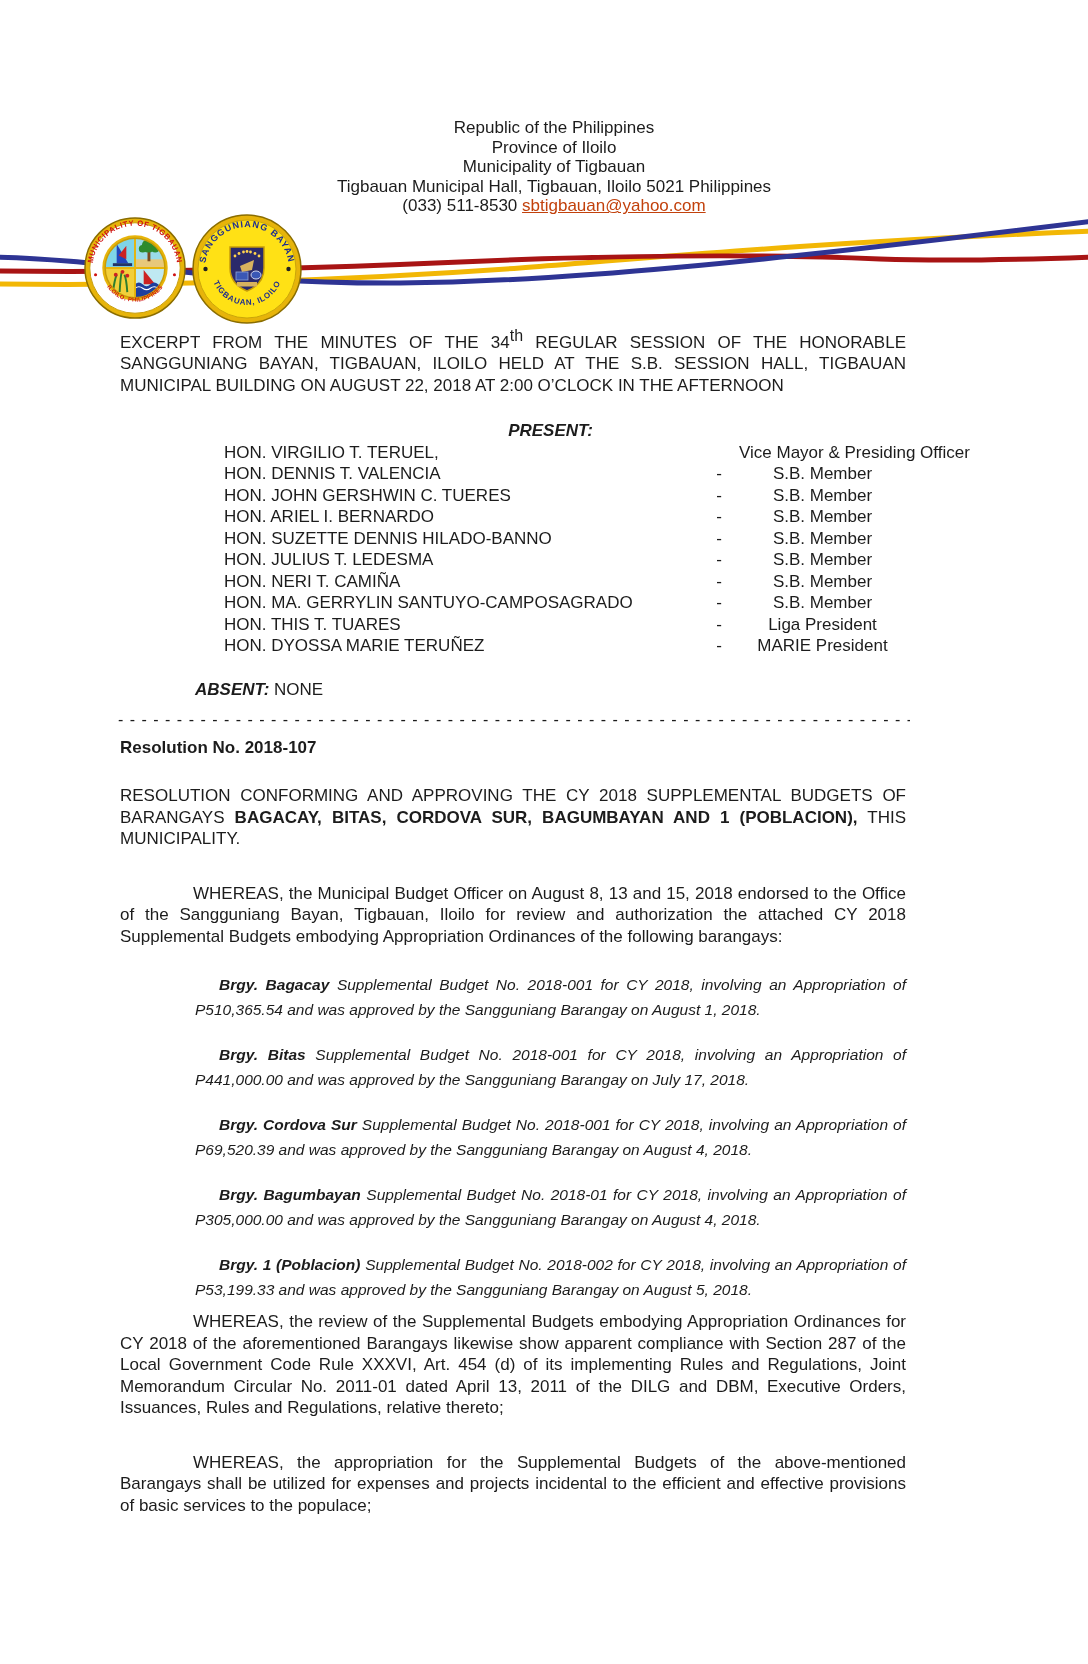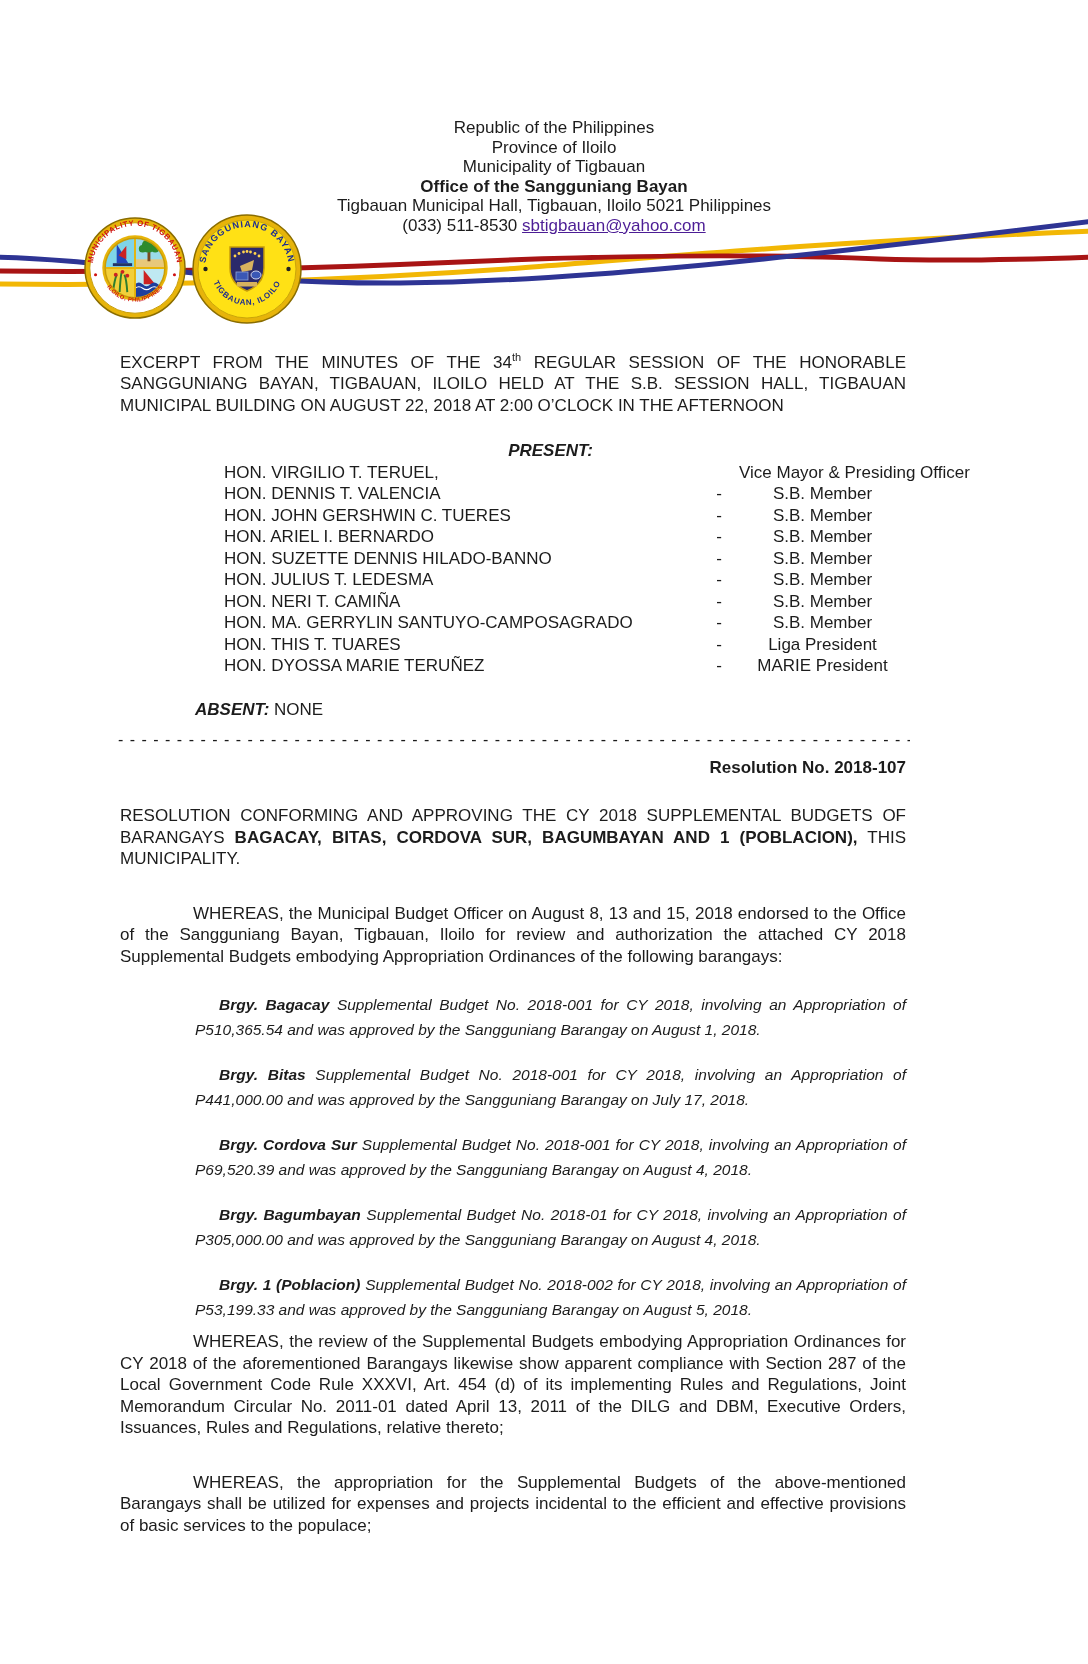--- a/index.html
+++ b/index.html
@@ -7,44 +7,44 @@
   .page {
     position:relative; width:1088px; height:1664px; margin:0 auto;
     background:#ffffff; overflow:hidden;
     font-family:"Liberation Sans","DejaVu Sans",sans-serif;
     color:#1c1c1c;
   }
   
   .letterhead { position:relative; z-index:3; padding-top:118px; text-align:center;
                 font-size:17px; line-height:19.6px;padding-left:20px; }
   .letterhead .office { font-weight:bold; }
-  .letterhead a { color:#4c1d95; text-decoration:underline; }
+  .letterhead a { color:#c2410c; text-decoration:underline; }
   
   .ribbon { position:absolute; left:0; top:0; width:1088px; height:320px; z-index:1; }
   
   .seal { position:absolute; z-index:2; }
   .seal-municipal { left:84px;  top:217px; width:102px; height:102px; }
   .seal-sb        { left:192px; top:214px; width:110px; height:110px; }
   
   .content { position:relative; z-index:3; margin-left:120px; width:786px;
              font-size:17px; line-height:21.5px; }
   .excerpt { margin-top:116px; text-align:justify; }
-  sup { font-size:11px; vertical-align:super; line-height:0; }
+  sup { font-size:16px; vertical-align:super; line-height:0; }
   .present-label { margin-top:24px; margin-left:75px; font-weight:bold; font-style:italic;text-align:center; }
   .roster { margin-top:0; }
   .m-row { display:flex; margin-left:104px; }
   .m-name { width:475px; flex:none; }
   .m-dash { width:40px; flex:none; text-align:center; }
   .m-pos  { flex:1; text-align:center; white-space:nowrap; }
   .m-row.first .m-pos { text-align:center; }
   .absent-line { margin-top:22px; margin-left:75px; }
   .absent-line b { font-style:italic; }
   .divider { margin-top:9px; margin-left:-2px; width:792px; overflow:hidden;
              white-space:nowrap; font-size:16px; letter-spacing:1px; }
-  .res-number { margin-top:6px; text-align:right; font-weight:bold; }
+  .res-number { margin-top:6px; text-align:left; font-weight:bold; }
   .res-title { margin-top:27px; text-align:justify; }
   .whereas { margin-top:33px; text-align:justify; text-indent:73px; }
   .brgy { margin-left:75px; width:711px; text-align:justify;
           font-style:italic; font-size:15.5px; line-height:24.5px; }
   .brgy-first { margin-top:26px; }
   .brgy + .brgy { margin-top:21px; }
   .brgy b { font-style:italic;margin-left:24px; }
   .whereas-tight { margin-top:9px; }
 </style>
 </head>
@@ -131,21 +131,20 @@
       <textPath href="#sBot" startOffset="50%" text-anchor="middle">TIGBAUAN, ILOILO</textPath>
     </text>
     <circle cx="13.5" cy="55" r="2.2" fill="#222222"></circle>
     <circle cx="96.5" cy="55" r="2.2" fill="#222222"></circle>
   </svg>
 
   <div class="letterhead">
     <div>Republic of the Philippines</div>
     <div>Province of Iloilo</div>
     <div>Municipality of Tigbauan</div>
-    <div class="office">Office of the Sangguniang Bayan</div>
     <div>Tigbauan Municipal Hall, Tigbauan, Iloilo 5021 Philippines</div>
     <div><span>(033) 511-8530 </span><a href="#">sbtigbauan@yahoo.com</a></div>
   </div>
 
   <div class="content">
 
     <p class="excerpt"><span>EXCERPT FROM THE MINUTES OF THE 34</span><sup>th</sup><span>  REGULAR SESSION OF THE HONORABLE SANGGUNIANG  BAYAN, TIGBAUAN, ILOILO HELD AT THE S.B. SESSION HALL, TIGBAUAN MUNICIPAL BUILDING ON AUGUST 22, 2018 AT 2:00 O’CLOCK IN THE AFTERNOON</span></p>
 
     <div class="present-label">PRESENT:</div>
 

